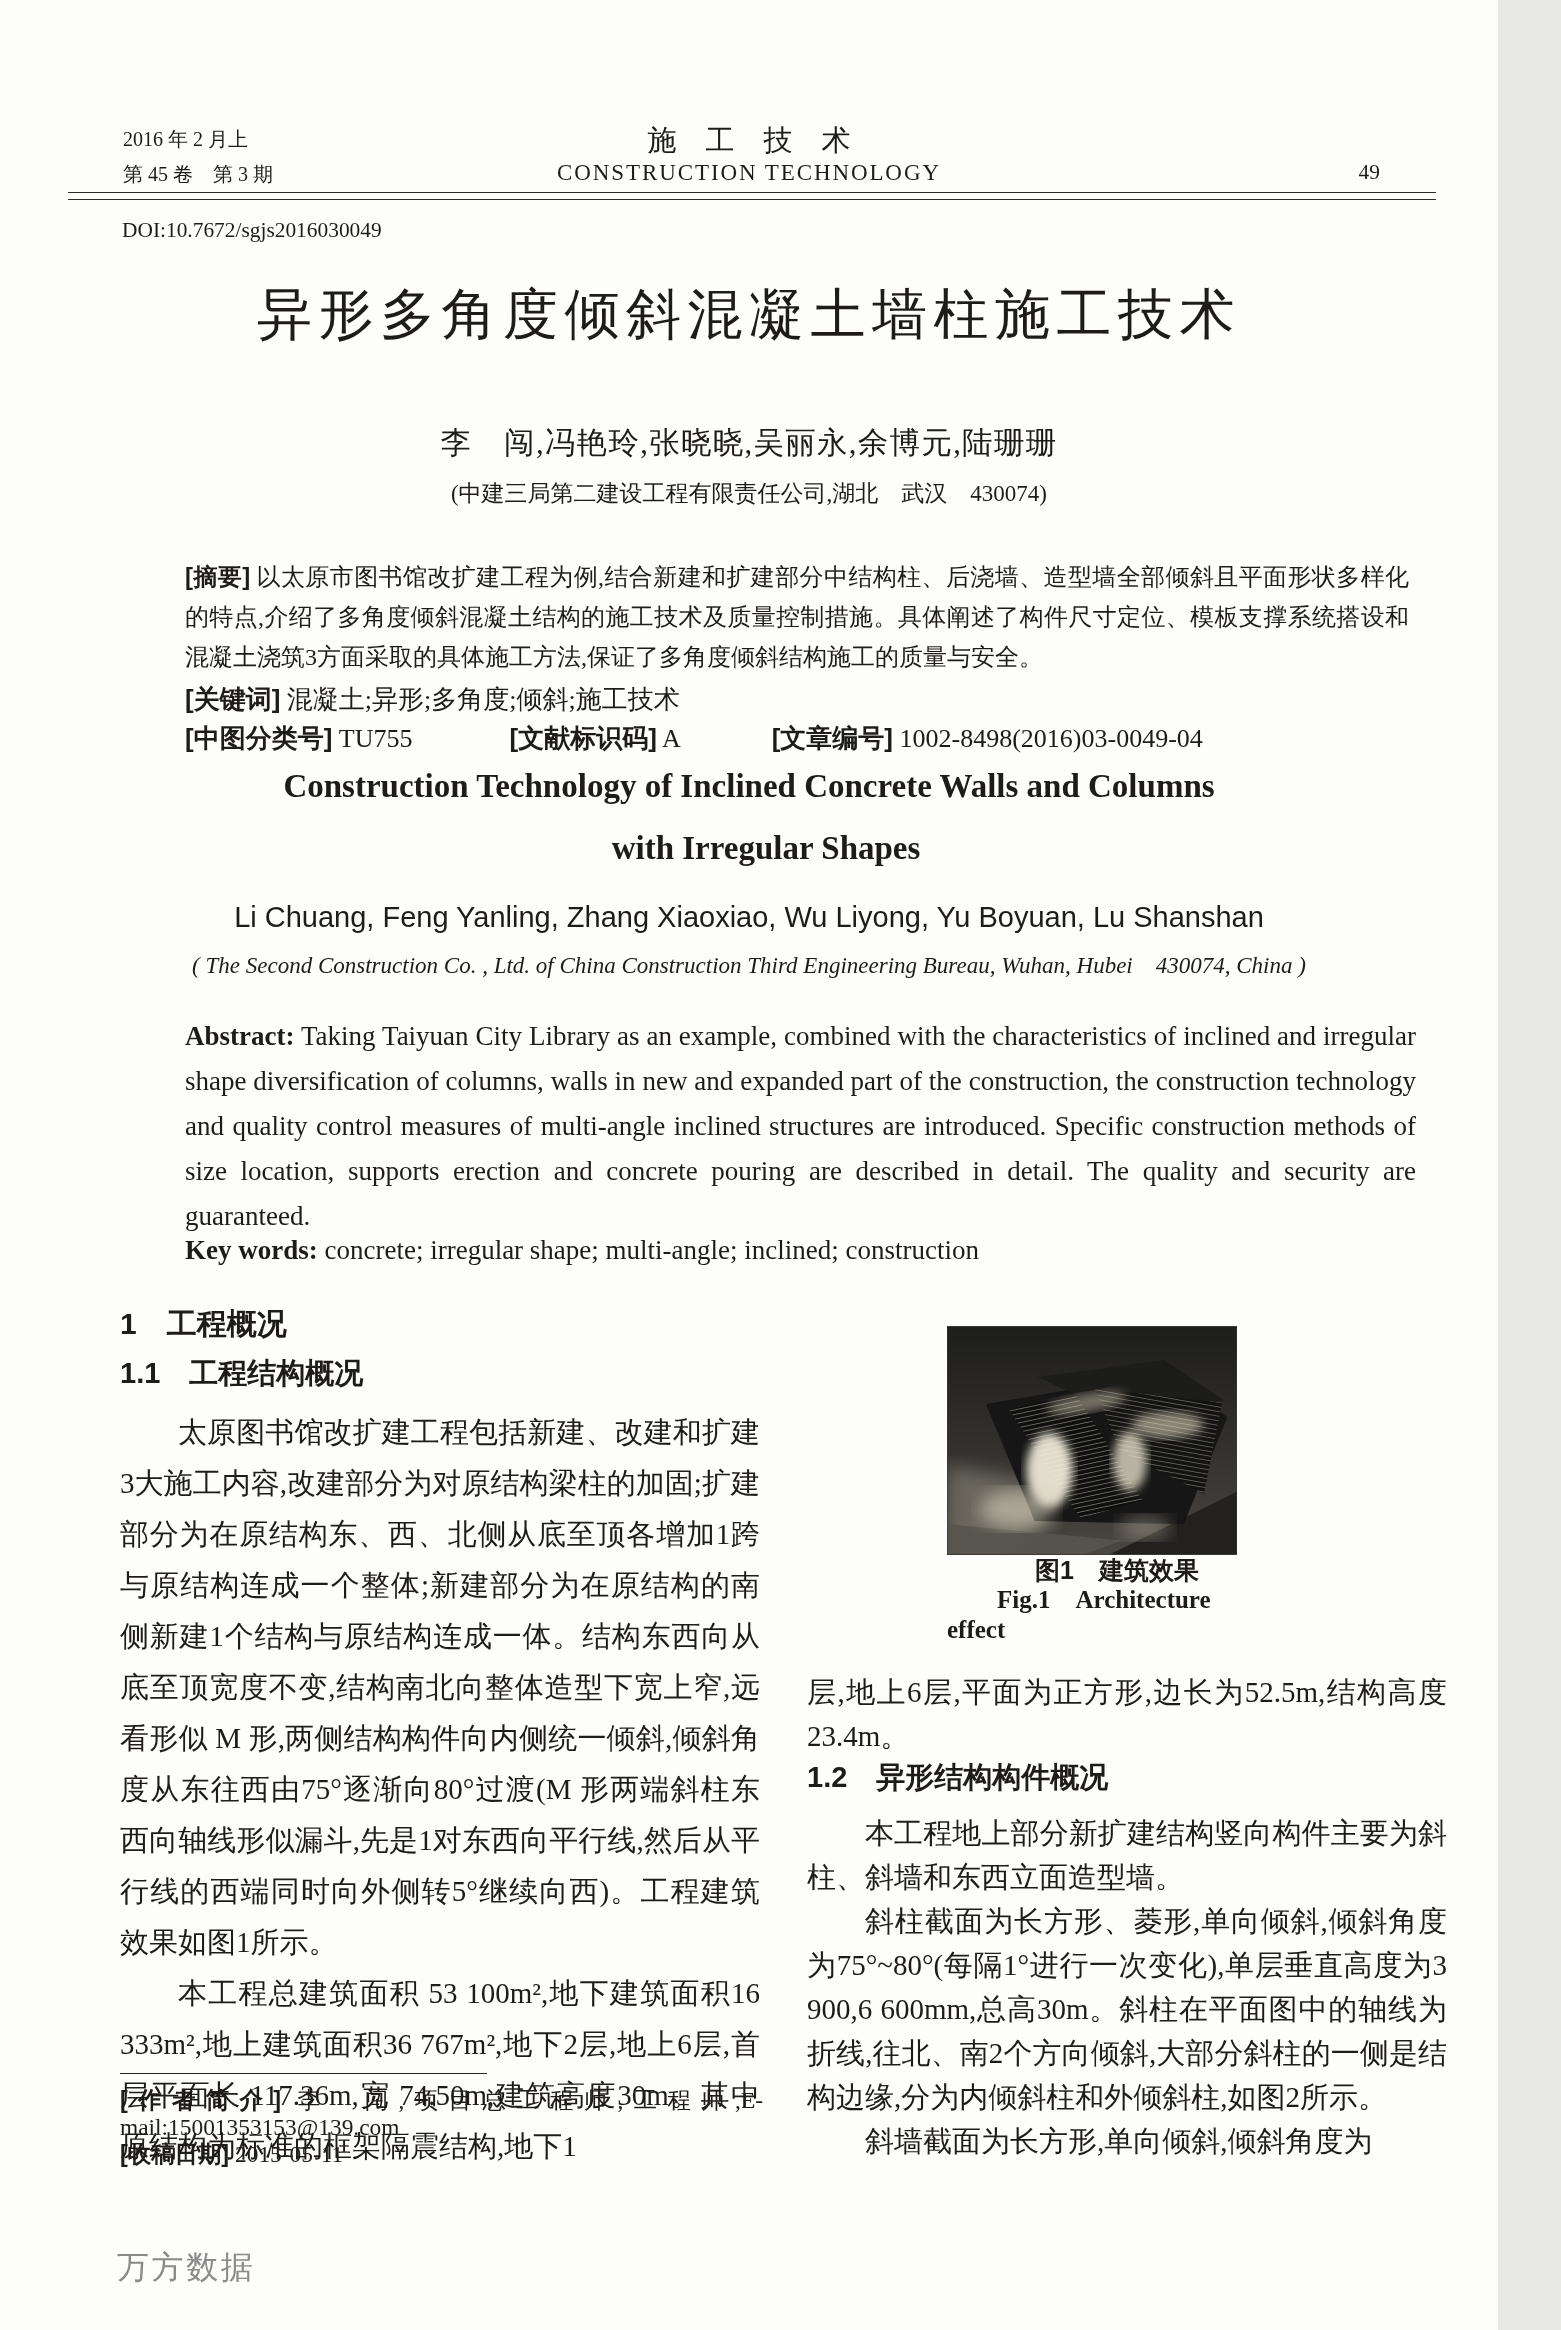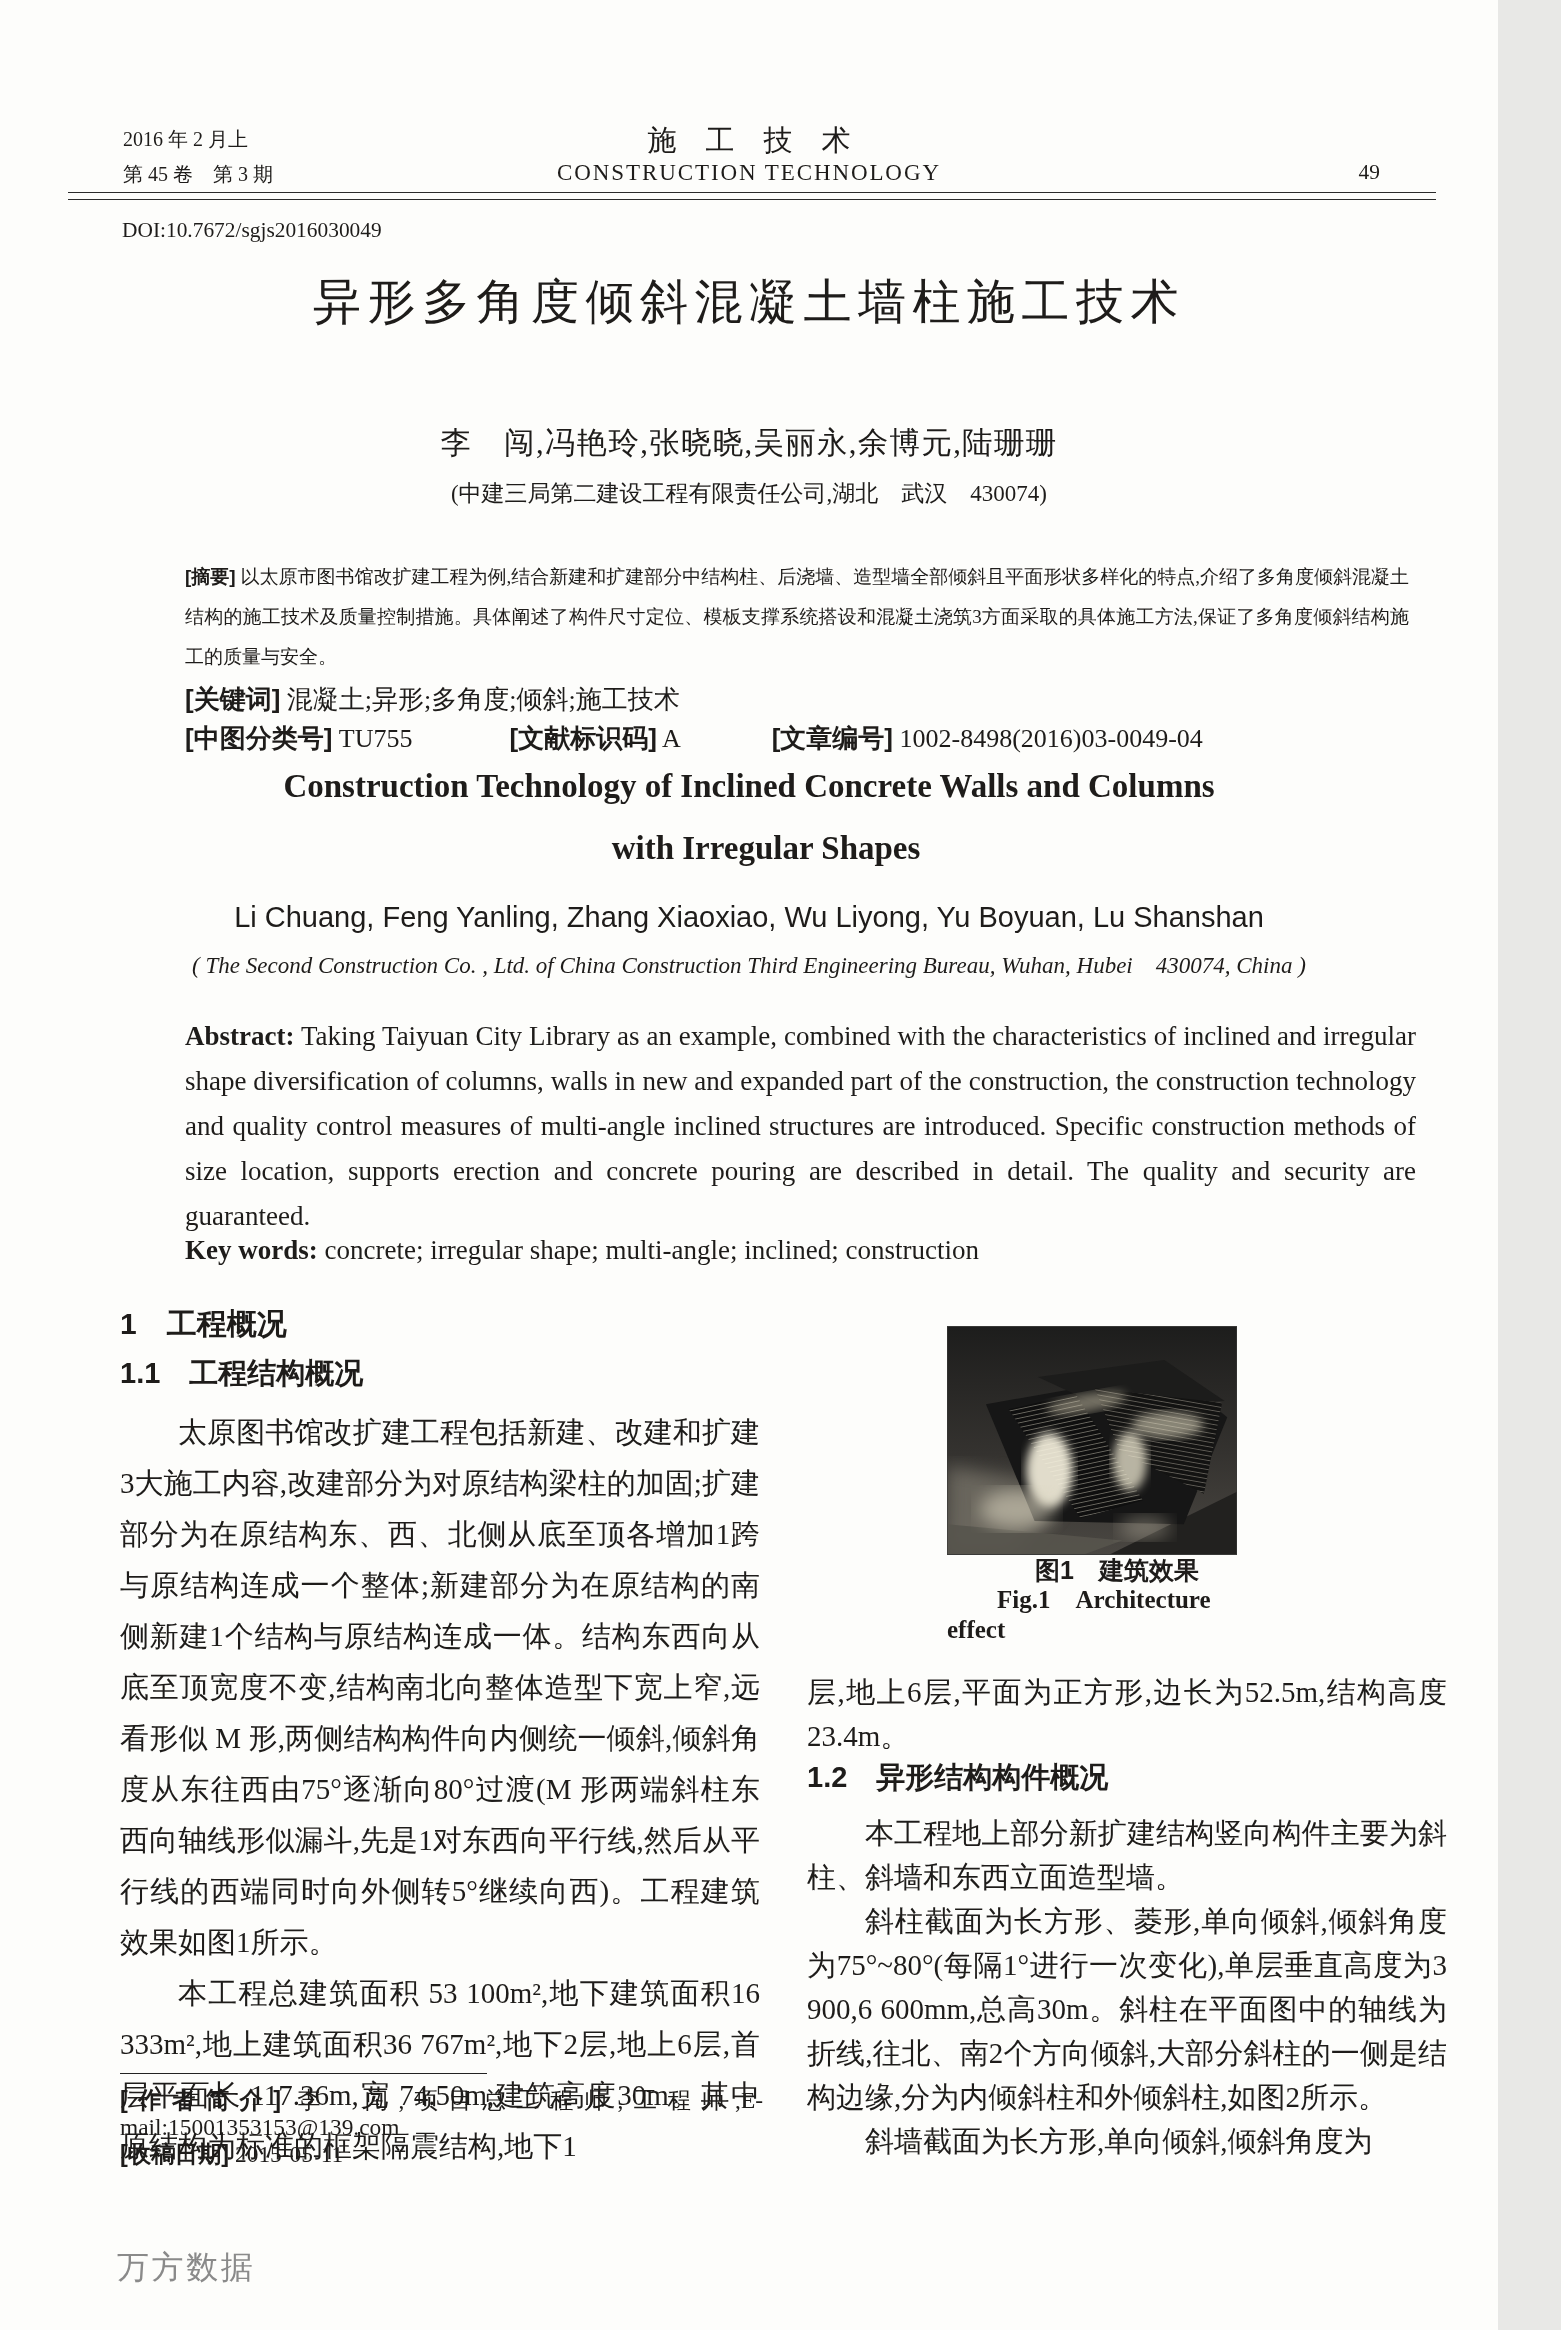--- a/index.html
+++ b/index.html
@@ -12,25 +12,25 @@
 
   .hdr-date{left:123px;top:126px;font-size:20px;}
   .hdr-vol{left:123px;top:161px;font-size:20px;}
   .hdr-cn{top:121px;font-size:29px;}
   .hdr-en{top:160px;font-size:23px;letter-spacing:1.9px;}
   .hdr-page{right:118px;top:160px;font-size:21.4px;}
   .rule-double{left:68px;right:62px;top:192px;height:5.8px;
                border-top:1.9px solid #2a2a2a;border-bottom:1.9px solid #2a2a2a;}
   .doi{left:122px;top:218px;font-size:21.4px;}
 
-  .title-cn{top:270px;font-size:48px;letter-spacing:6.5px;}
+  .title-cn{top:278px;font-size:55px;letter-spacing:6.5px;}
   .authors-cn{top:423px;font-size:30.5px;letter-spacing:1.3px;}
   .affil-cn{top:478px;font-size:23px;}
 
-  .absblock{left:185px;width:1224px;top:557px;font-size:19px;line-height:40px;text-align:justify;}
+  .absblock{left:185px;width:1224px;top:557px;font-size:24px;line-height:40px;text-align:justify;}
   .kwline{left:185px;top:682px;font-size:26px;}
   .clsrow{left:185px;top:721px;font-size:26px;white-space:nowrap;}
   .clsrow .seg2{margin-left:97px;}
   .clsrow .seg3{margin-left:91px;}
 
   .title-en1{top:768px;font-size:33px;font-weight:bold;}
   .title-en2{top:830px;font-size:33px;font-weight:bold;padding-left:34px;}
   .authors-en{top:901px;font-size:29px;font-family:"Liberation Sans","DejaVu Sans",sans-serif;}
   .affil-en{top:950px;font-size:23px;font-style:italic;}
 

